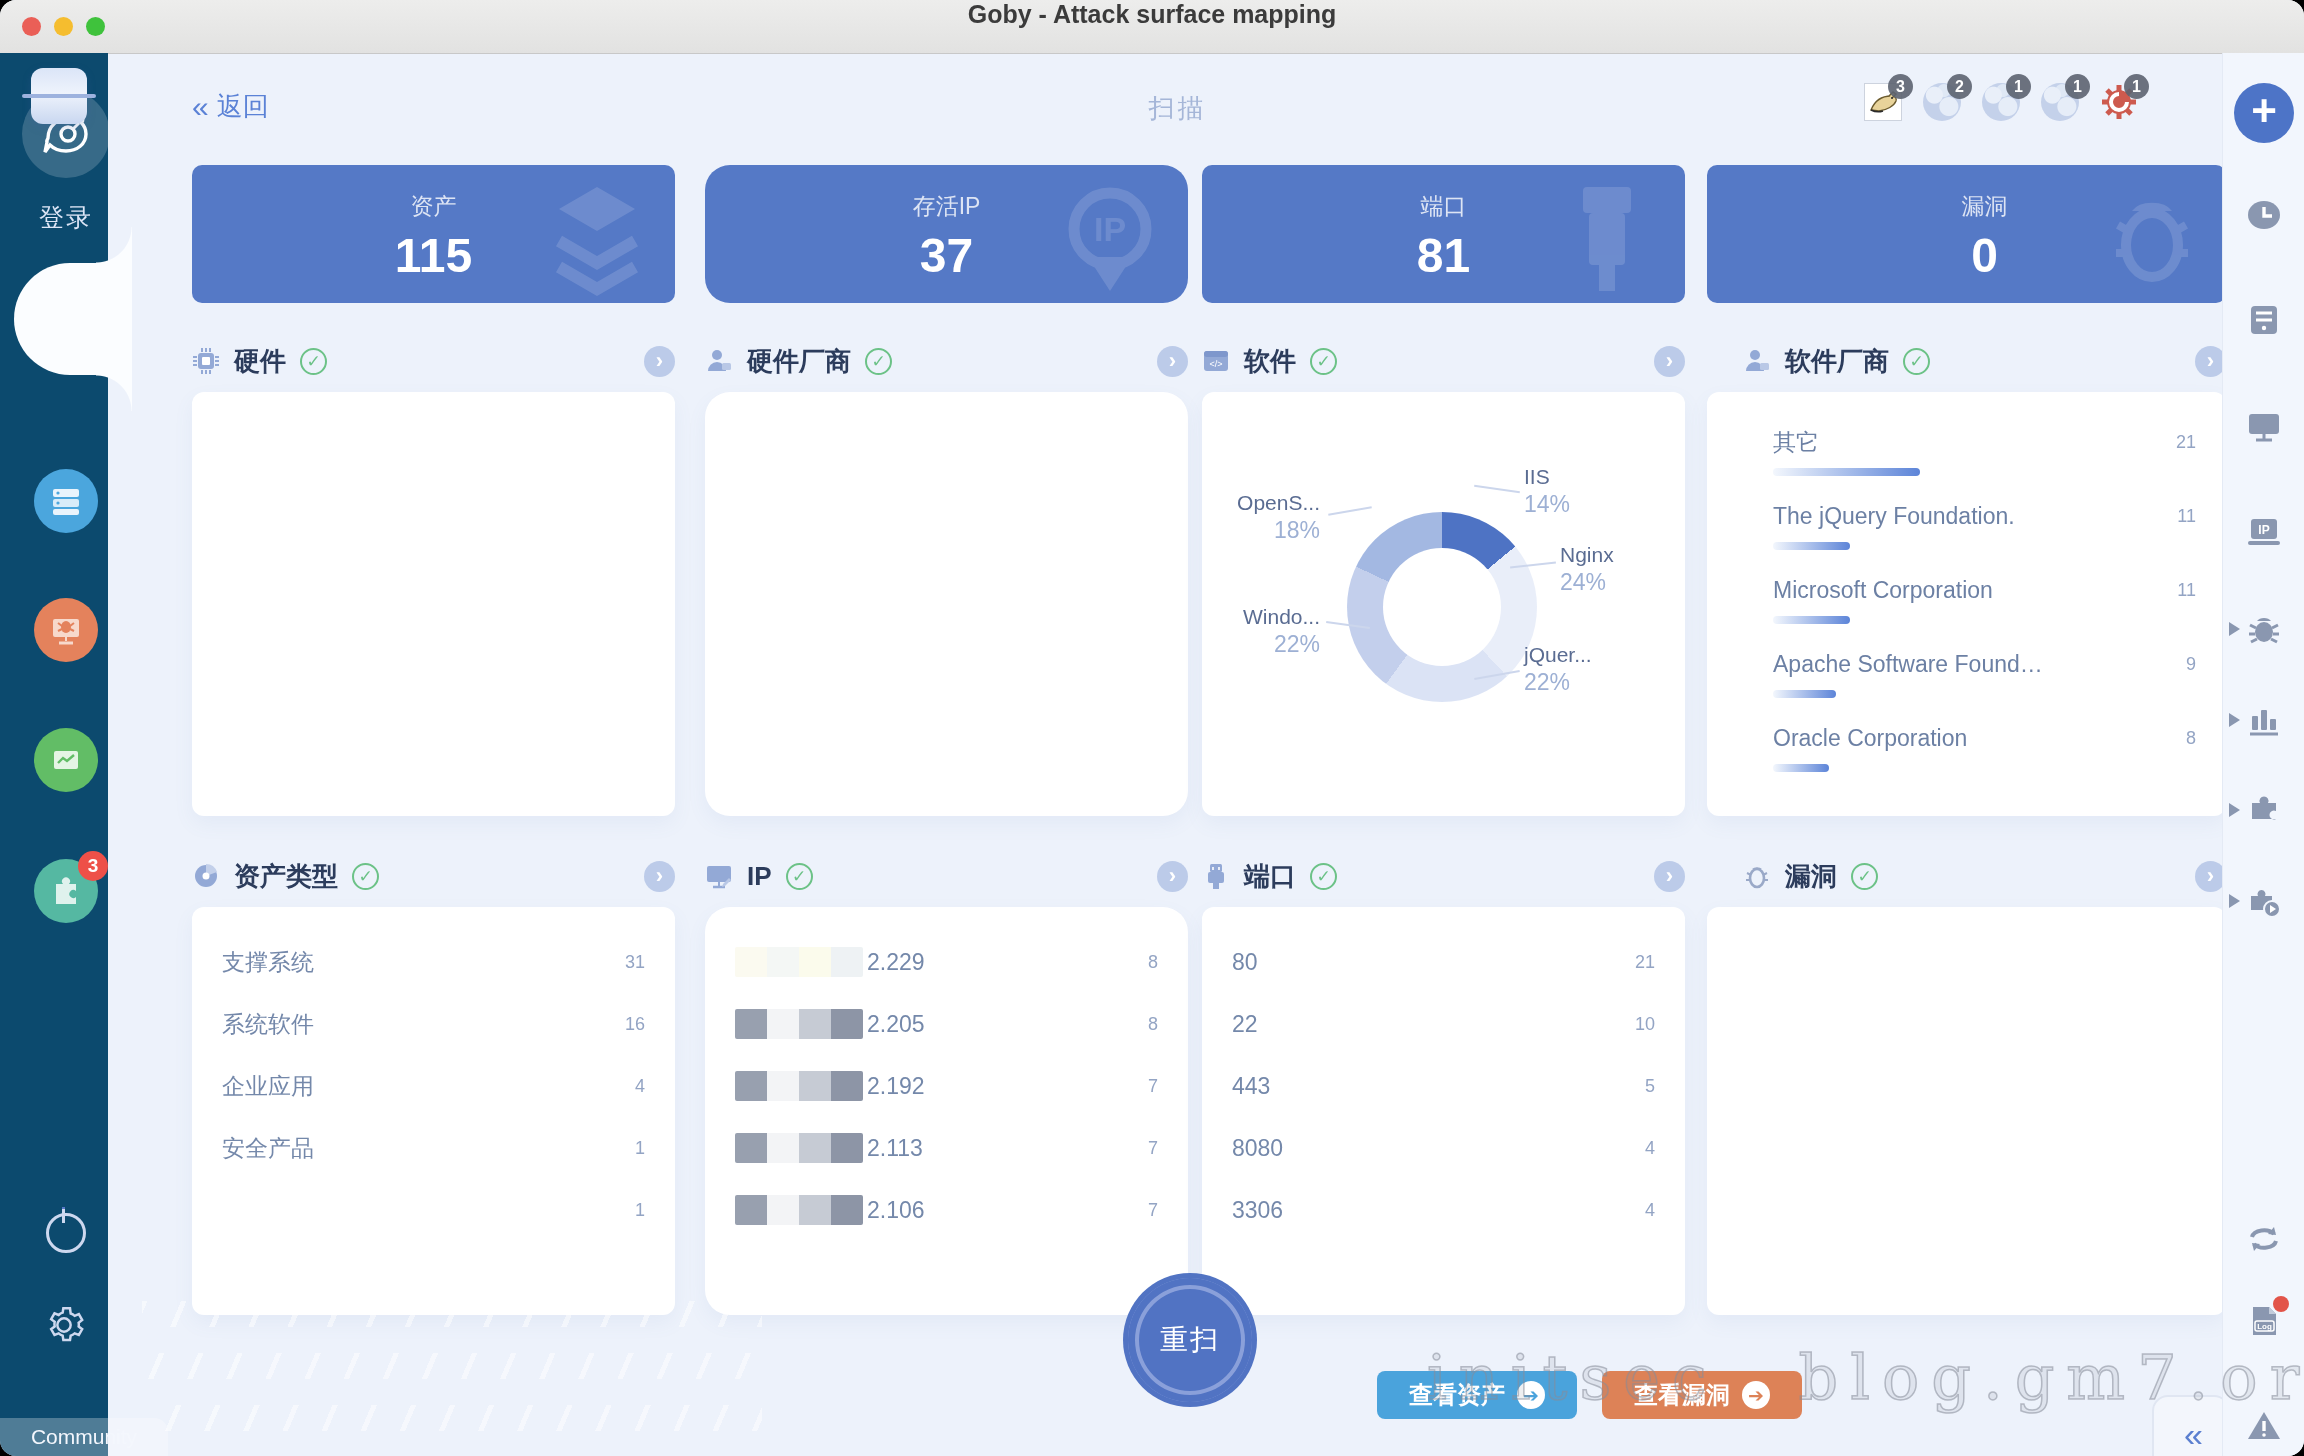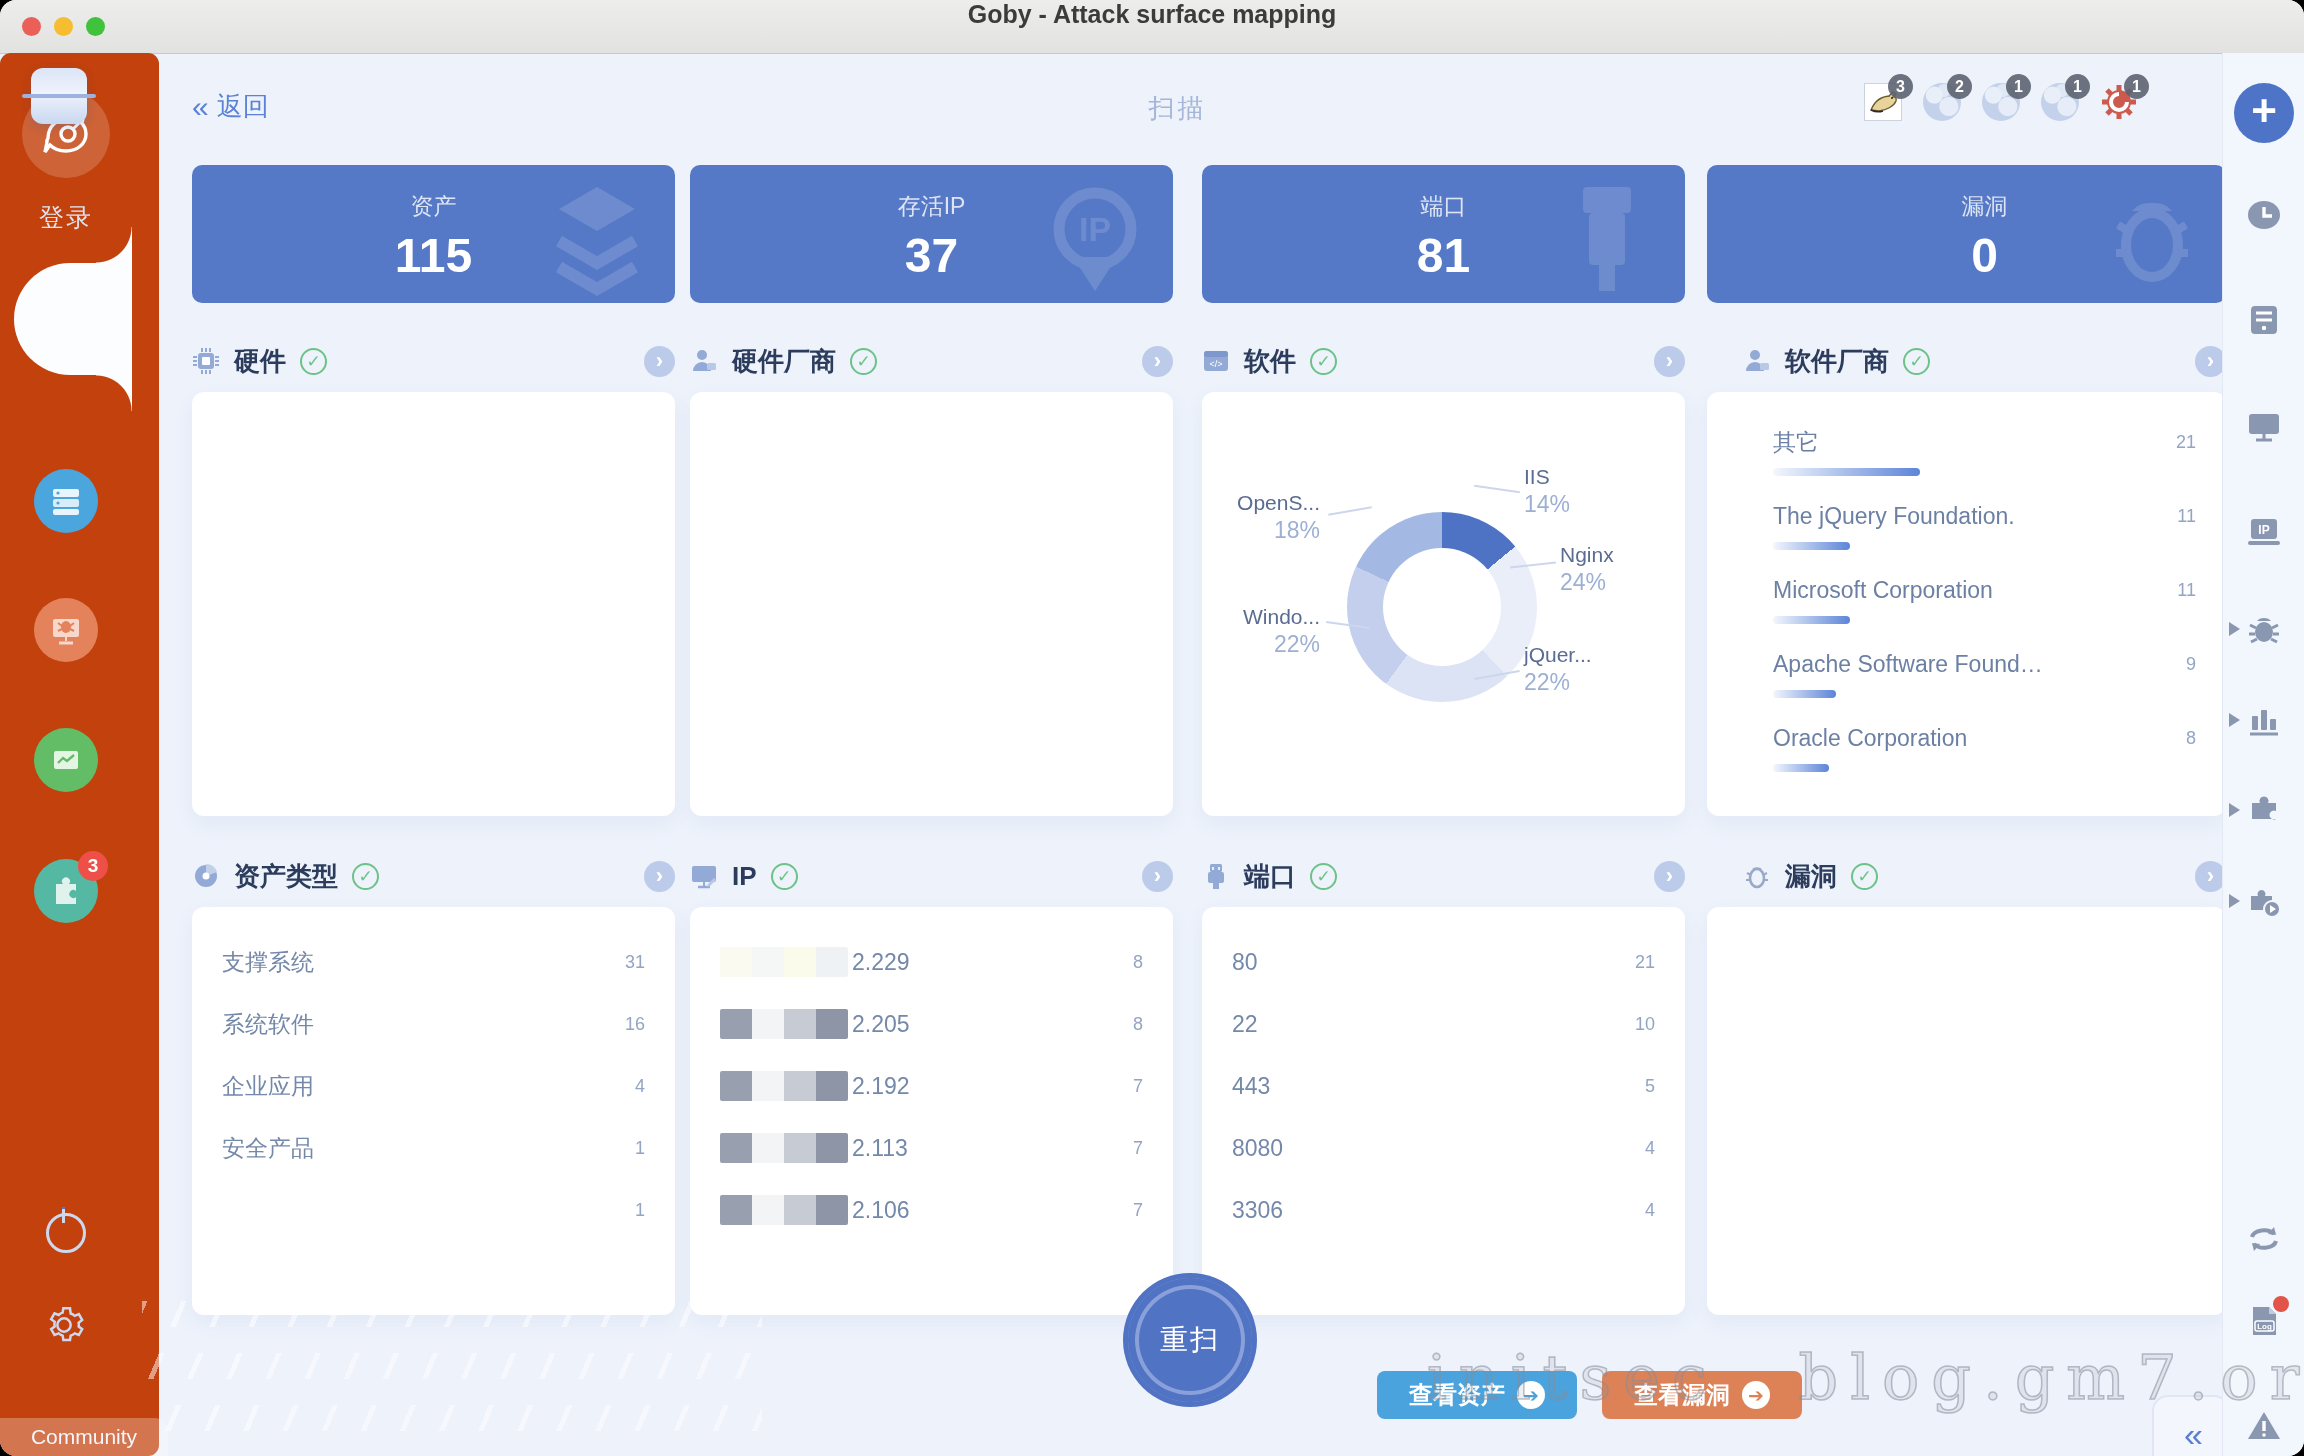--- a/index.html
+++ b/index.html
@@ -9,21 +9,21 @@
   
   .titlebar{position:absolute;top:0;left:0;right:0;height:53px;background:linear-gradient(#ededec,#e2e2e1);border-bottom:1px solid #c8c8c8;display:flex;align-items:flex-start;justify-content:center;}
   .title-text{font-size:25px;font-weight:bold;color:#3b3b3b;}
   .lights{position:absolute;left:22px;top:17px;display:flex;gap:13px;}
   .light{width:19px;height:19px;border-radius:50%;}
   .light.red{background:#ea5f57;}
   .light.yellow{background:#f5bd2f;}
   .light.green{background:#3fc23c;}
 
   
-  .lsidebar{position:absolute;top:53px;left:0;bottom:0;width:159px;background:#c2410c;border-radius:11px;}
+  .lsidebar{position:absolute;top:53px;left:0;bottom:0;width:108px;background:#0c4a6e;}
   .logo-circle{position:absolute;left:22px;top:37px;width:88px;height:88px;border-radius:50%;background:rgba(255,255,255,.18);display:flex;align-items:center;justify-content:center;}
   .login-label{position:absolute;left:0;width:132px;top:148px;text-align:center;font-size:25px;letter-spacing:2px;color:#dde6f7;}
   .blob{position:absolute;left:14px;top:210px;width:118px;height:112px;background:#fbfdff;border-radius:56px 0 0 56px;}
   .blob::before{content:'';position:absolute;right:0;top:-36px;width:36px;height:36px;background:radial-gradient(circle at 0 0,rgba(0,0,0,0) 35px,#fbfdff 36px);}
   .blob::after{content:'';position:absolute;right:0;bottom:-36px;width:36px;height:36px;background:radial-gradient(circle at 0 100%,rgba(0,0,0,0) 35px,#fbfdff 36px);}
   .active-icon{position:absolute;left:22px;top:6px;width:74px;height:74px;}
   .scan-square{position:absolute;left:9px;top:9px;width:56px;height:56px;border-radius:12px;background:linear-gradient(180deg,#dbe5f7 0%,#eef3fc 45%,#c9d7f0 100%);box-shadow:0 3px 8px rgba(60,90,160,.25);}
   .scan-line{position:absolute;left:0;top:35px;width:74px;height:4px;background:#9db2de;border-radius:2px;}
   .nav-circle{position:absolute;left:34px;width:64px;height:64px;border-radius:50%;display:flex;align-items:center;justify-content:center;}
   .nav-badge{position:absolute;top:-8px;right:-10px;min-width:30px;height:30px;border-radius:15px;background:#ee5048;color:#fff;font-size:19px;font-weight:bold;display:flex;align-items:center;justify-content:center;}
@@ -63,21 +63,21 @@
   
   .phead{position:absolute;height:46px;display:flex;align-items:center;gap:14px;}
   .ptitle{font-size:26px;font-weight:600;color:#2c3c5c;}
   .pcheck{width:27px;height:27px;border-radius:50%;border:2px solid #6cc287;color:#6cc287;font-size:17px;display:flex;align-items:center;justify-content:center;box-sizing:border-box;}
   .pchev{position:absolute;right:0;width:31px;height:31px;border-radius:50%;background:#bccbe9;color:#fff;display:flex;align-items:center;justify-content:center;font-size:22px;font-weight:bold;cursor:pointer;}
   .card{position:absolute;width:483px;background:#fff;border-radius:12px;box-shadow:0 8px 20px rgba(98,128,190,.07);}
   .row1h{top:285px;width:483px;}
   .row1c{top:339px;height:424px;}
   .row2h{top:800px;width:483px;}
   .row2c{top:854px;height:408px;}
-  .c1{left:60px;} .c2{left:558px;} .c3{left:1070px;} .c4{left:1575px;padding-left:36px;}
+  .c1{left:60px;} .c2{left:573px;border-radius:25px;} .c3{left:1070px;} .c4{left:1575px;padding-left:36px;}
 
   .rows{padding:34px 30px 0 30px;}
   .lrow{display:flex;align-items:center;justify-content:space-between;height:42px;margin-bottom:20px;}
   .rname{font-size:23px;color:#7488aa;display:flex;align-items:center;gap:14px;}
   .rval{font-size:18px;color:#93a4c4;}
   .vrow{margin-bottom:24px;}
   .vtop{display:flex;justify-content:space-between;align-items:center;height:32px;}
   .vname{font-size:23px;color:#6c80a4;}
   .vbar{margin-top:10px;height:8px;border-radius:4px;}
   .vbar-fill{display:block;height:8px;border-radius:4px;background:linear-gradient(90deg,#f3f7fd,#5c84d8);}

